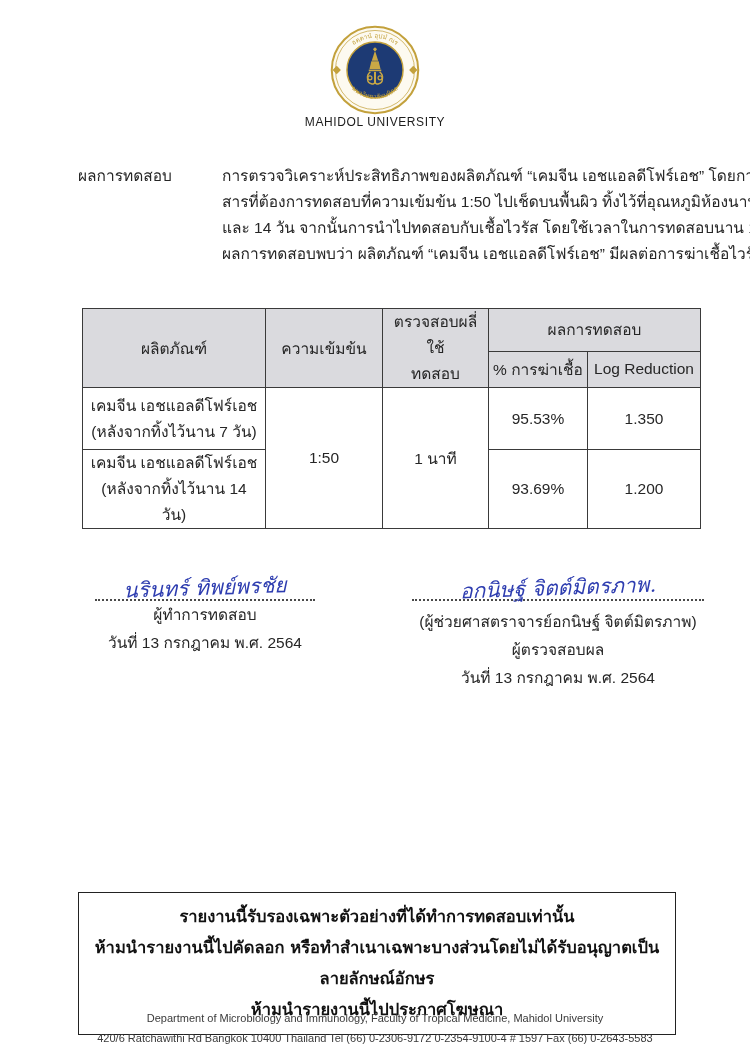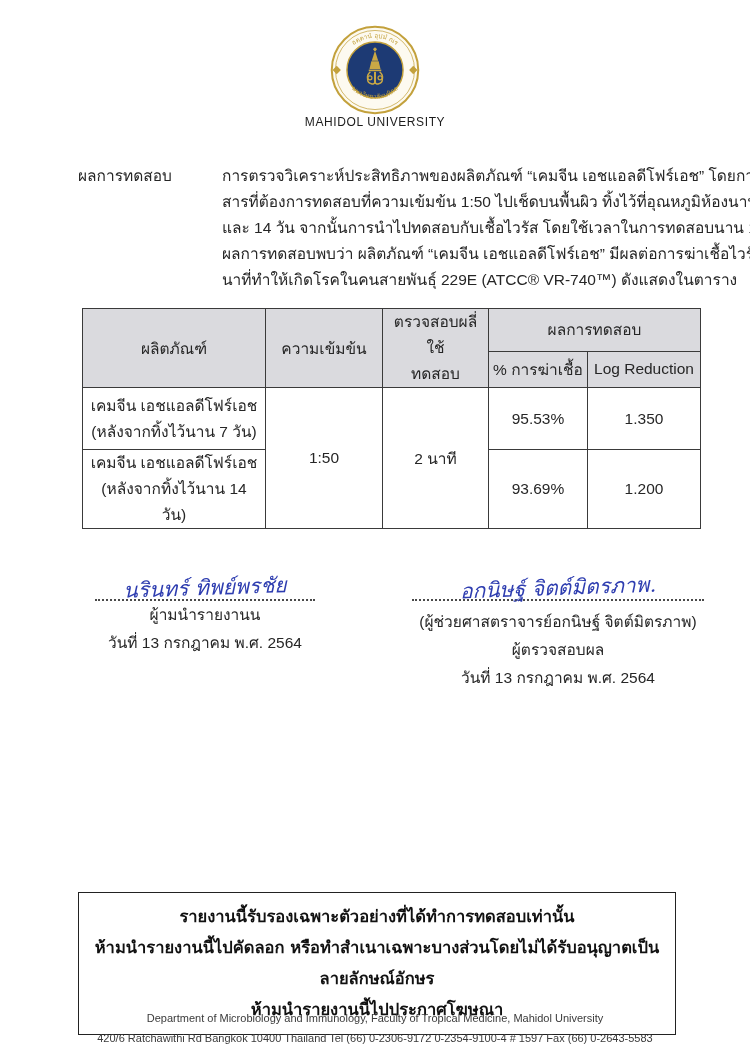--- a/index.html
+++ b/index.html
@@ -123,21 +123,20 @@
 
   <div class="uni-title">MAHIDOL UNIVERSITY</div>
 
   <div class="section-label">ผลการทดสอบ</div>
 
   <div class="paragraph">
     <div class="pline">การตรวจวิเคราะห์ประสิทธิภาพของผลิตภัณฑ์ “เคมจีน เอชแอลดีโฟร์เอช” โดยการนำ</div>
     <div class="pline">สารที่ต้องการทดสอบที่ความเข้มข้น 1:50 ไปเช็ดบนพื้นผิว ทิ้งไว้ที่อุณหภูมิห้องนาน 7</div>
     <div class="pline">และ 14 วัน จากนั้นการนำไปทดสอบกับเชื้อไวรัส โดยใช้เวลาในการทดสอบนาน 1 นาที</div>
     <div class="pline">ผลการทดสอบพบว่า ผลิตภัณฑ์ “เคมจีน เอชแอลดีโฟร์เอช” มีผลต่อการฆ่าเชื้อไวรัสโคโร</div>
-    <div class="pline">นาที่ทำให้เกิดโรคในคนสายพันธุ์ 229E (ATCC® VR-740™) ดังแสดงในตาราง</div>
   </div>
 
   <table class="results">
     <colgroup>
       <col class="col-product">
         <col class="col-conc">
         <col class="col-dur">
         <col class="col-pct">
         <col class="col-log">
     </colgroup>
@@ -154,39 +153,39 @@
     <tr class="hrow2">
       <th>% การฆ่าเชื้อ</th>
       <th>Log Reduction</th>
     </tr>
     <tr class="brow1">
       <td class="cell2line">
         <div>เคมจีน เอชแอลดีโฟร์เอช</div>
         <div>(หลังจากทิ้งไว้นาน 7 วัน)</div>
       </td>
       <td rowspan="2">1:50</td>
-      <td rowspan="2">2 นาที</td>
+      <td rowspan="2">1 นาที</td>
       <td>95.53%</td>
       <td>1.350</td>
     </tr>
     <tr class="brow2">
       <td class="cell2line">
         <div>เคมจีน เอชแอลดีโฟร์เอช</div>
         <div>(หลังจากทิ้งไว้นาน 14 วัน)</div>
       </td>
       <td>93.69%</td>
       <td>1.200</td>
     </tr>
   </tbody>
     </table>
 
   <div class="sig sig-left">
     <span class="sig-script">นรินทร์ ทิพย์พรชัย</span>
     <div class="dotline"></div>
-    <div>ผู้ามนำรายงานน</div>
+    <div>ผู้ทำการทดสอบ</div>
     <div>วันที่ 13 กรกฎาคม พ.ศ. 2564</div>
   </div>
 
   <div class="sig sig-right">
     <span class="sig-script">อกนิษฐ์ จิตต์มิตรภาพ.</span>
     <div class="dotline"></div>
     <div class="sig-name">(ผู้ช่วยศาสตราจารย์อกนิษฐ์ จิตต์มิตรภาพ)</div>
     <div>ผู้ตรวจสอบผล</div>
     <div>วันที่ 13 กรกฎาคม พ.ศ. 2564</div>
   </div>

